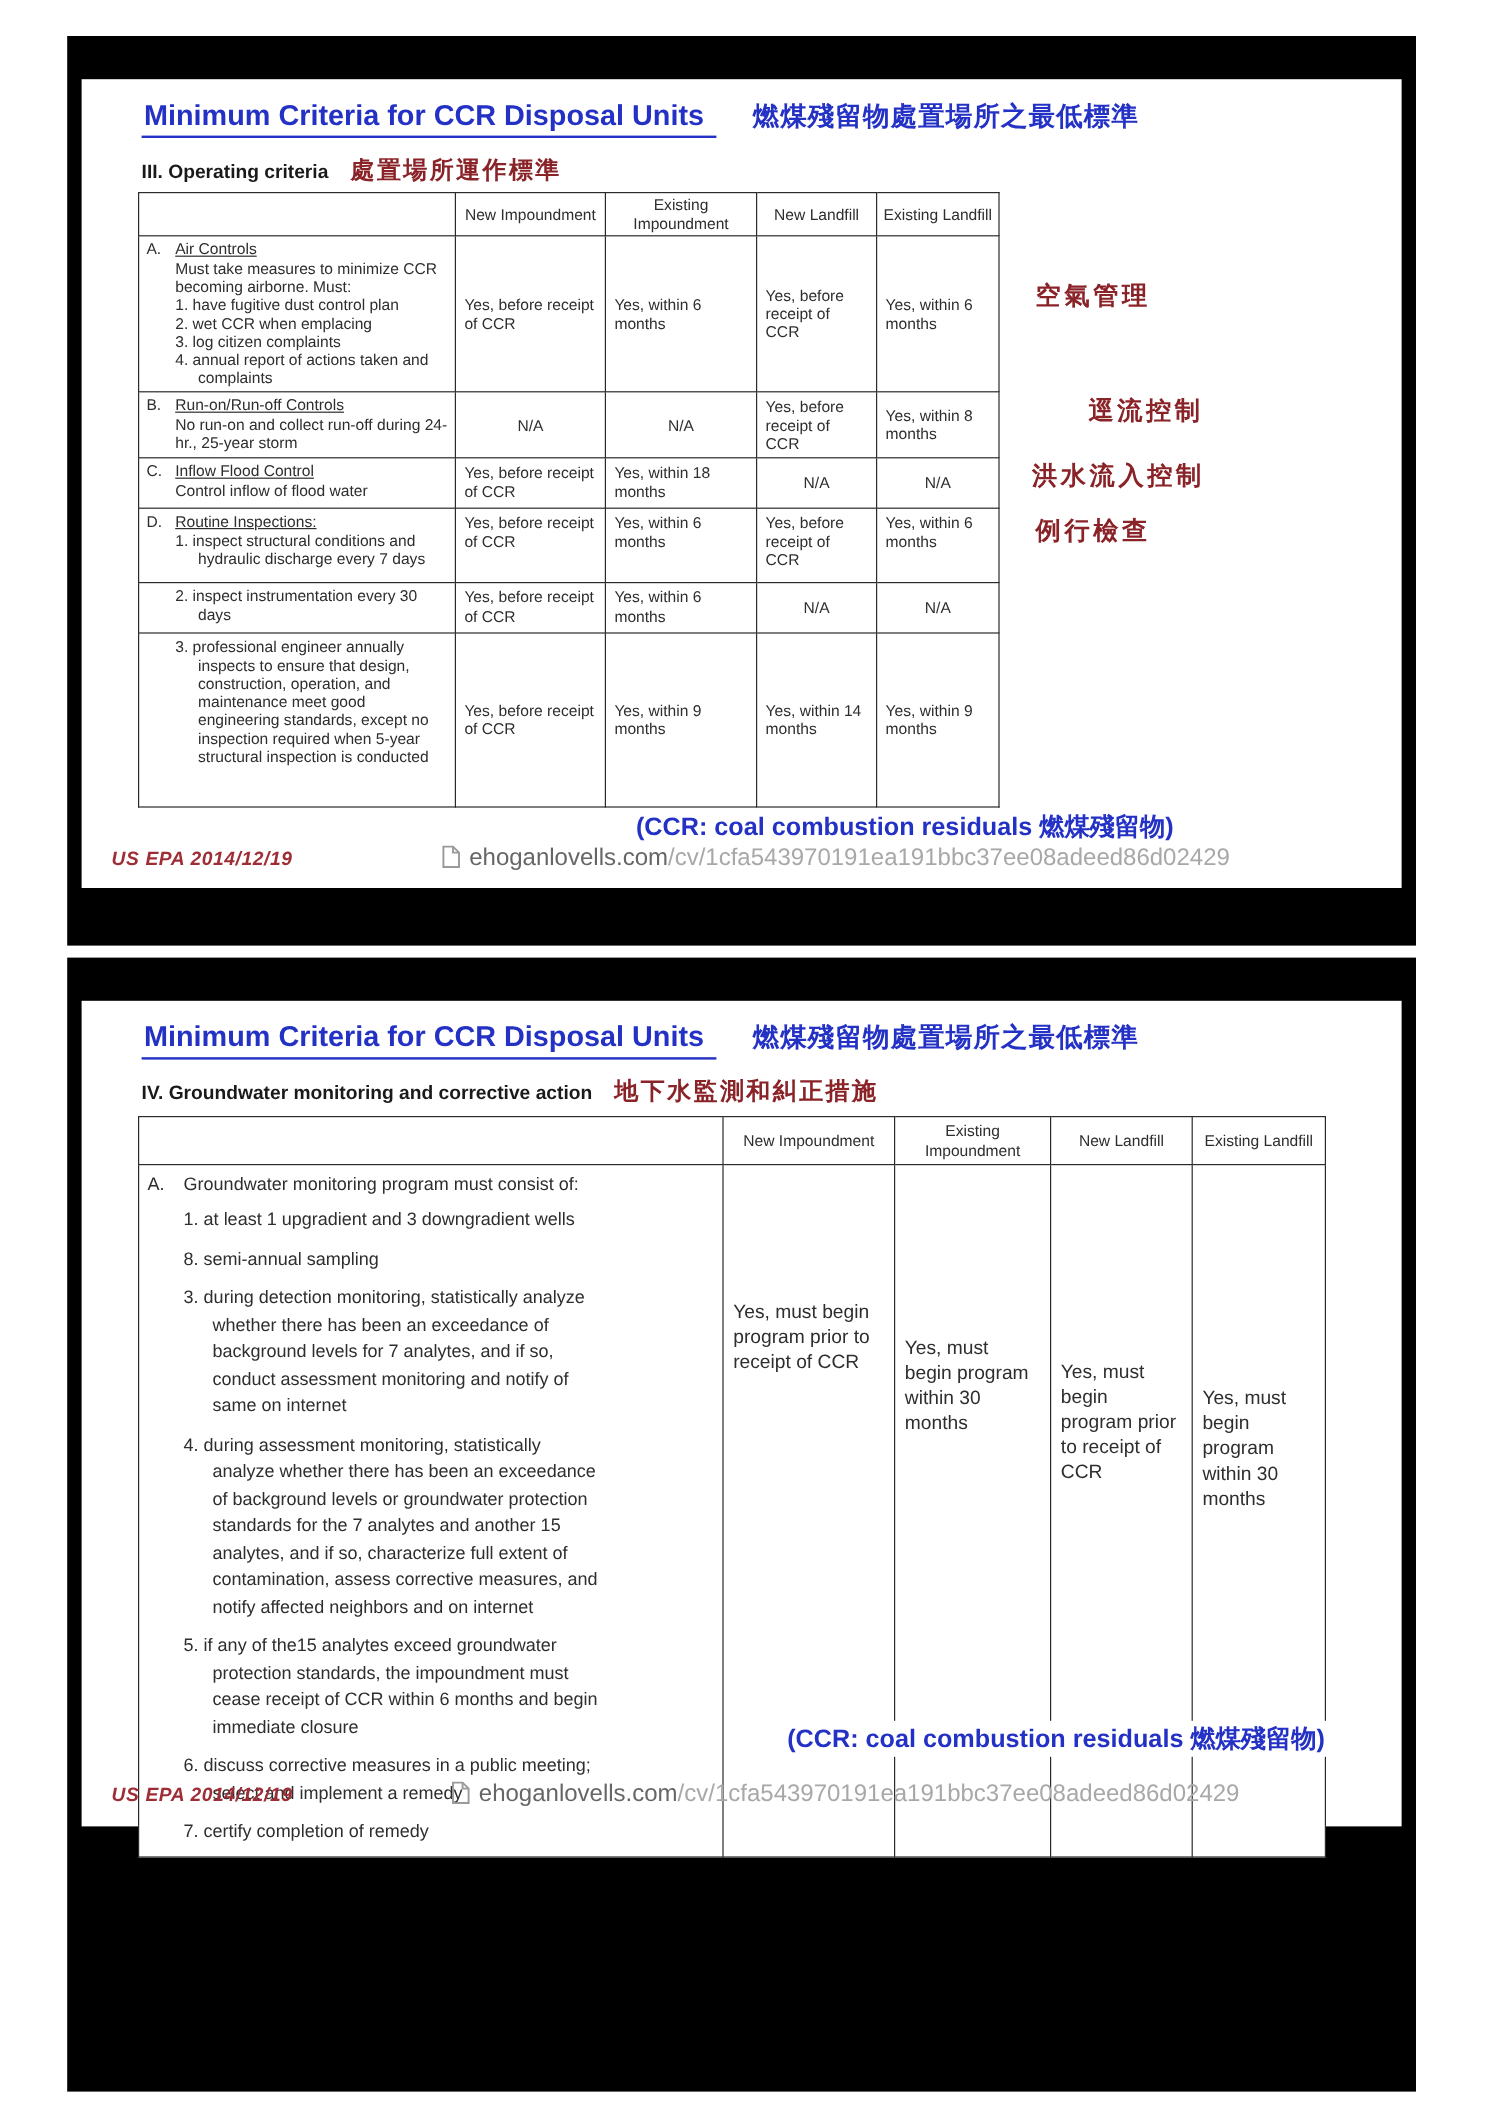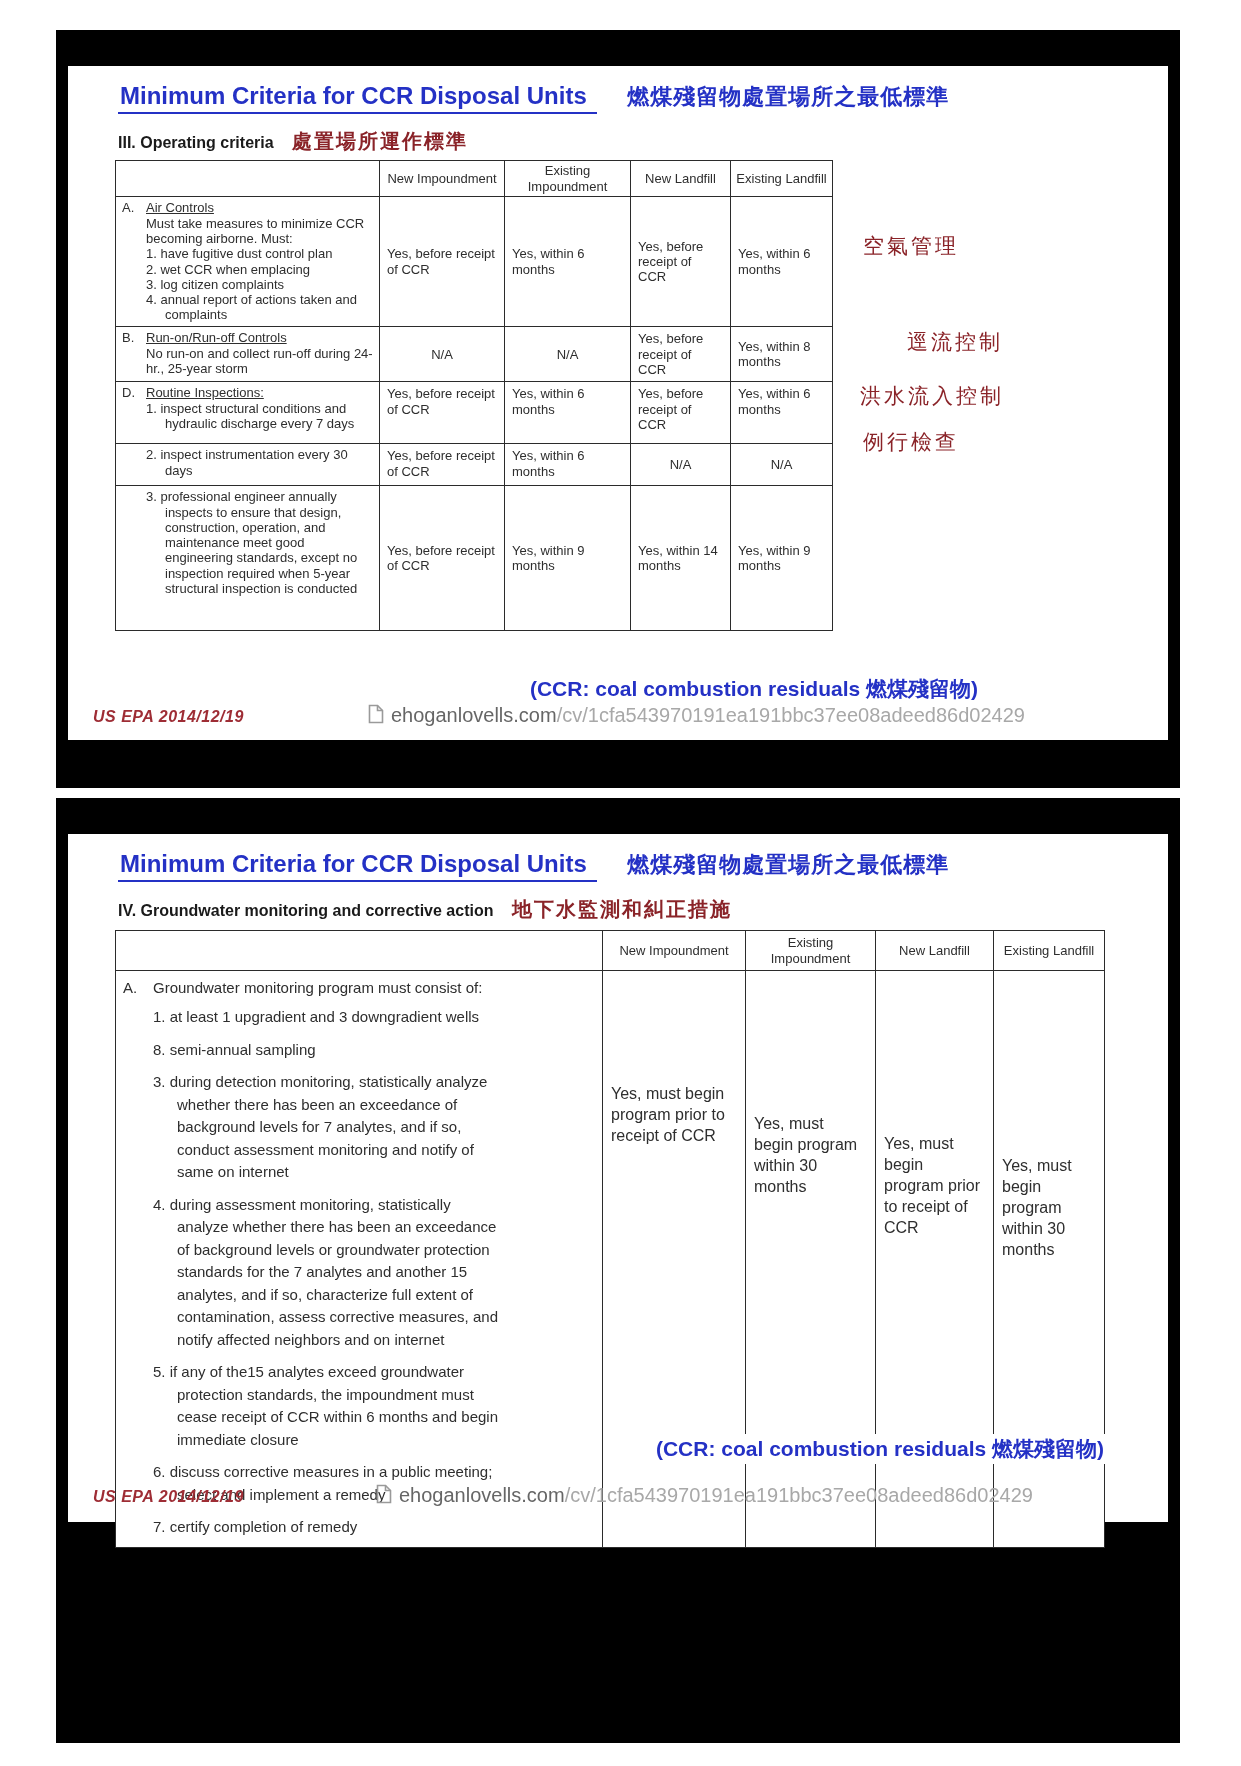--- a/index.html
+++ b/index.html
@@ -32,21 +32,21 @@
   .litem{margin-left:24px;padding-left:19px;text-indent:-19px;}
   #t2{left:47px;top:96px;width:989px;}
   #t2 .lblc{padding:8px 7px;font-size:15px;}
   .letter2{display:inline-block;width:30px;}
   .g-item{margin:10px 95px 0 30px;padding-left:24px;text-indent:-24px;line-height:1.5;}
   #t2 .c{font-size:16px;line-height:1.32;padding:0 8px;vertical-align:top;margin-top:44px;}
   #t2 .pt0{padding-top:112px;}
   #t2 .pt1{padding-top:142px;}
   #t2 .pt2{padding-top:162px;}
   #t2 .pt3{padding-top:184px;}
-  .anno{position:absolute;color:var(--maroon);font-size:21px;font-weight:normal;letter-spacing:3px;font-family:"Liberation Serif",serif;white-space:nowrap;}
+  .anno{position:absolute;color:var(--maroon);font-size:21px;font-weight:bold;letter-spacing:3px;font-family:"Liberation Serif",serif;white-space:nowrap;}
   #anno1{left:795px;top:166px;}
   #anno2{left:839px;top:262px;}
   #anno3{left:792px;top:316px;}
   #anno4{left:795px;top:362px;}
   .ccr-note{position:absolute;color:var(--title_blue);font-weight:bold;font-size:21px;white-space:nowrap;background:#fff;padding:1px 4px;}
   #note1{top:608px;right:186px;}
   #note2{top:600px;right:60px;}
   .epa{position:absolute;left:25px;color:var(--epa_red);font-style:italic;font-weight:bold;font-size:16px;letter-spacing:.5px;white-space:nowrap;}
   #epa1{top:642px;}
   #epa2{top:654px;}
@@ -106,20 +106,30 @@
       <tr class="vm" style="height:52px">
         <td class="lblc">
           <div class="lh"><span class="letter">B.</span><span class="lhead">Run-on/Run-off Controls</span></div>
           <div class="lbody">No run-on and collect run-off during 24-hr., 25-year storm</div>
         </td>
         <td class="c na">N/A</td>
         <td class="c na">N/A</td>
         <td class="c">Yes, before receipt of CCR</td>
         <td class="c">Yes, within 8 months</td>
       </tr>
+      <tr style="height:42px">
+        <td class="lblc">
+          <div class="lh"><span class="letter">C.</span><span class="lhead">Inflow Flood Control</span></div>
+          <div class="lbody">Control inflow of flood water</div>
+        </td>
+        <td class="c">Yes, before receipt of CCR</td>
+        <td class="c">Yes, within 18 months</td>
+        <td class="c na vmid">N/A</td>
+        <td class="c na vmid">N/A</td>
+      </tr>
       <tr style="height:62px">
         <td class="lblc">
           <div class="lh"><span class="letter">D.</span><span class="lhead">Routine Inspections:</span></div>
           <div class="litem">1.  inspect structural conditions and hydraulic discharge every 7 days</div>
         </td>
         <td class="c">Yes, before receipt of CCR</td>
         <td class="c">Yes, within 6 months</td>
         <td class="c">Yes, before receipt of CCR</td>
         <td class="c">Yes, within 6 months</td>
       </tr>

